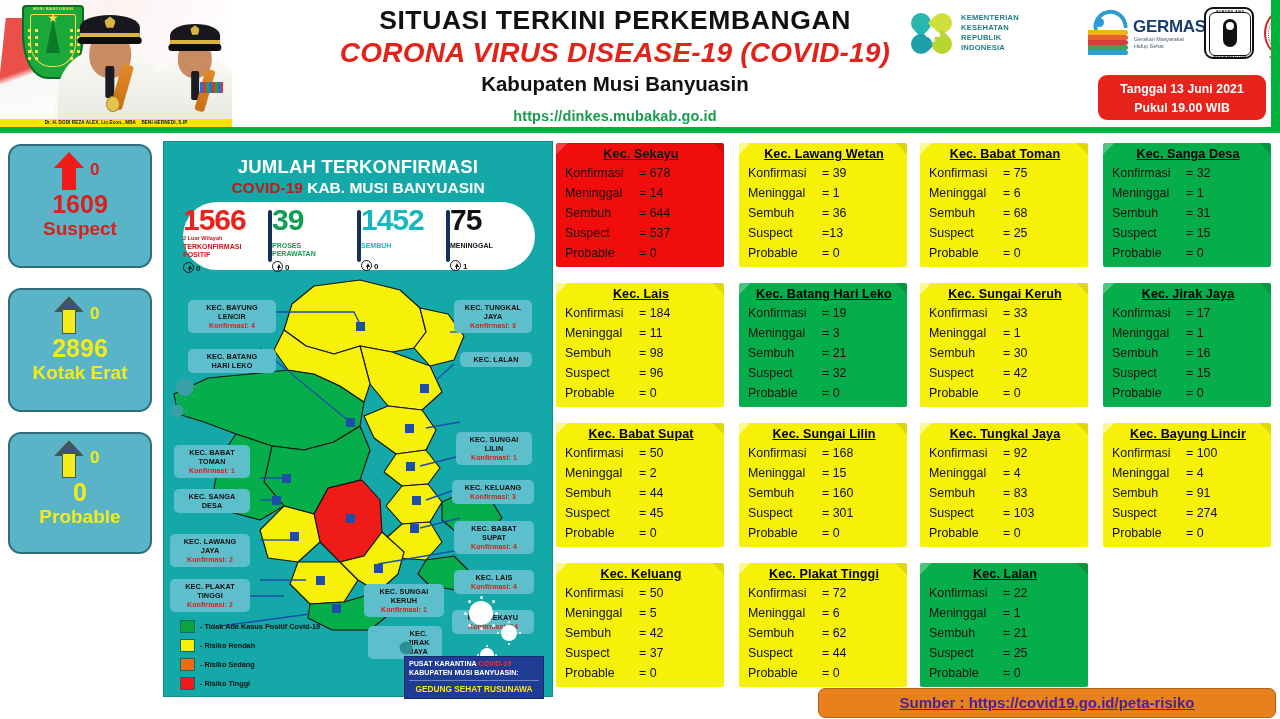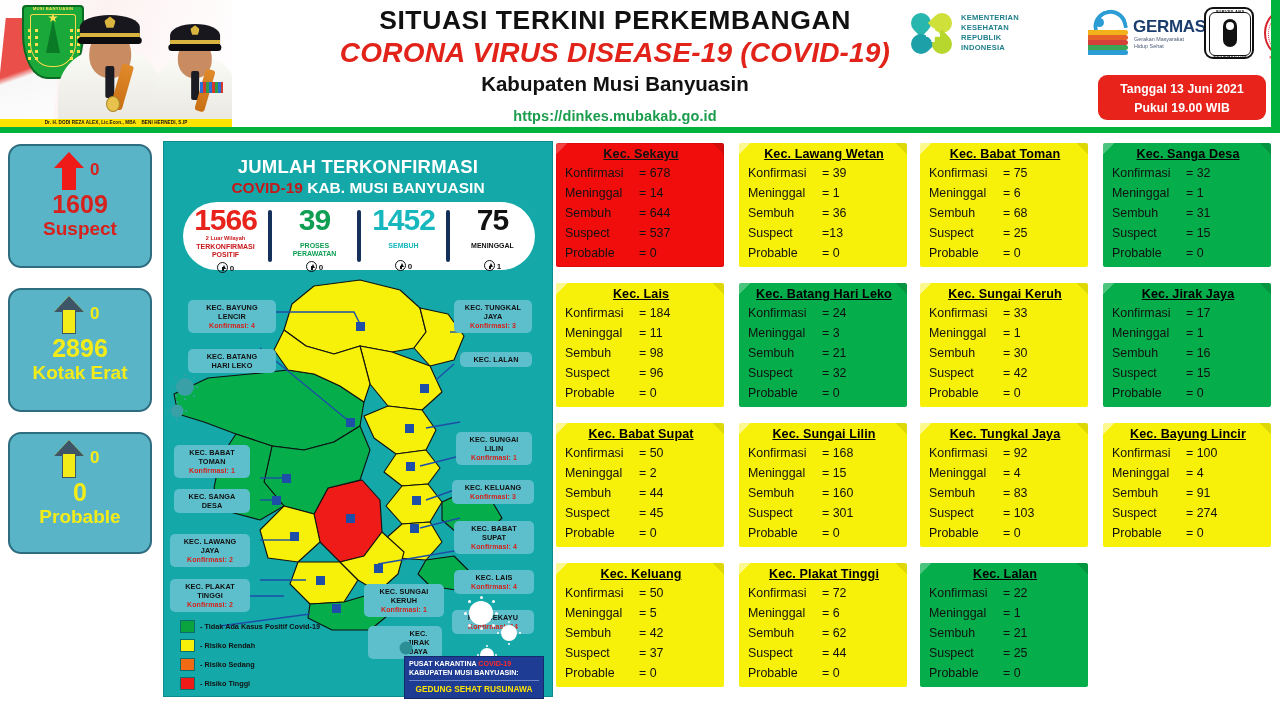--- a/index.html
+++ b/index.html
@@ -163,21 +163,21 @@
   
   #map-panel { position:absolute; left:163px; top:141px; width:390px; height:556px;
      background:#14a8a8; border:1px solid #0c8d8d; }
   .mp-title { position:absolute; left:0; top:14px; width:100%; text-align:center; }
   .mp-t1 { font-size:18.5px; font-weight:bold; color:#fff; letter-spacing:.2px; }
   .mp-t2 { font-size:15.5px; font-weight:bold; color:#fff; margin-top:1px; }
   .mp-t2 em { font-style:normal; color:#c8171a; }
 
   .stat-strip { position:absolute; left:19px; top:60px; width:352px; height:68px;
      background:#fff; border-radius:34px; display:flex; align-items:stretch; }
-  .stat-cell { flex:1; position:relative; text-align:center; padding-top:3px; }
+  .stat-cell { flex:1; position:relative; padding-top:3px; }
   .stat-n { font-size:30px; font-weight:bold; line-height:1; letter-spacing:-1px; }
   .stat-sub { font-size:7px; font-weight:bold; line-height:1.18; margin-top:2px; }
   .stat-pre { font-size:5.6px; font-weight:bold; color:#c8171a; line-height:1.1; }
   .stat-inc { margin-top:2px; font-size:8px; font-weight:bold; color:#111; }
   .stat-inc .circ { display:inline-block; width:11px; height:11px; border:1.3px solid #111;
      border-radius:50%; position:relative; vertical-align:-2px; margin-right:2px; }
   .stat-inc .circ:after { content:""; position:absolute; left:3.8px; top:2px; width:0; height:0;
      border-left:2.4px solid transparent; border-right:2.4px solid transparent;
      border-bottom:4px solid #111; }
   .stat-inc .circ:before { content:""; position:absolute; left:4.6px; top:4.6px; width:1.4px;
@@ -772,21 +772,21 @@
         </div>
         <div class="dc-row">
           <span class="dc-k">Probable</span>
           <span class="dc-v">= 0</span>
         </div>
       </div>
       <div class="dcard grn" style="left: 183px; top: 140px;">
         <div class="dc-title">Kec. Batang Hari Leko</div>
         <div class="dc-row">
           <span class="dc-k">Konfirmasi</span>
-          <span class="dc-v">= 24</span>
+          <span class="dc-v">= 19</span>
         </div>
         <div class="dc-row">
           <span class="dc-k">Meninggal</span>
           <span class="dc-v">= 3</span>
         </div>
         <div class="dc-row">
           <span class="dc-k">Sembuh</span>
           <span class="dc-v">= 21</span>
         </div>
         <div class="dc-row">
@@ -1000,14 +1000,17 @@
           <span class="dc-k">Suspect</span>
           <span class="dc-v">= 25</span>
         </div>
         <div class="dc-row">
           <span class="dc-k">Probable</span>
           <span class="dc-v">= 0</span>
         </div>
       </div>
     </div>
 
+  <div id="source">
+    <a href="#">Sumber : https://covid19.go.id/peta-risiko</a>
+  </div>
 
 </div>
 
 </body></html>

